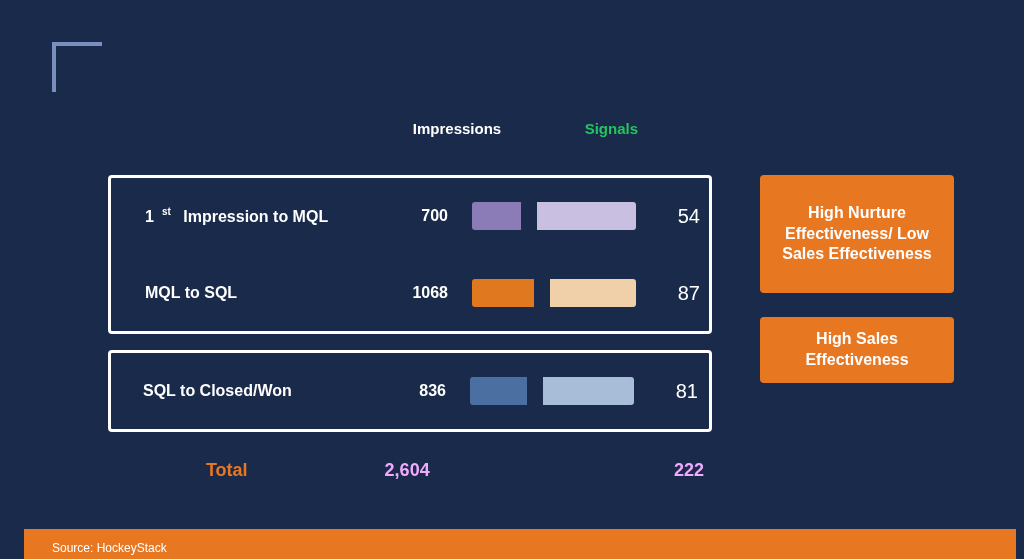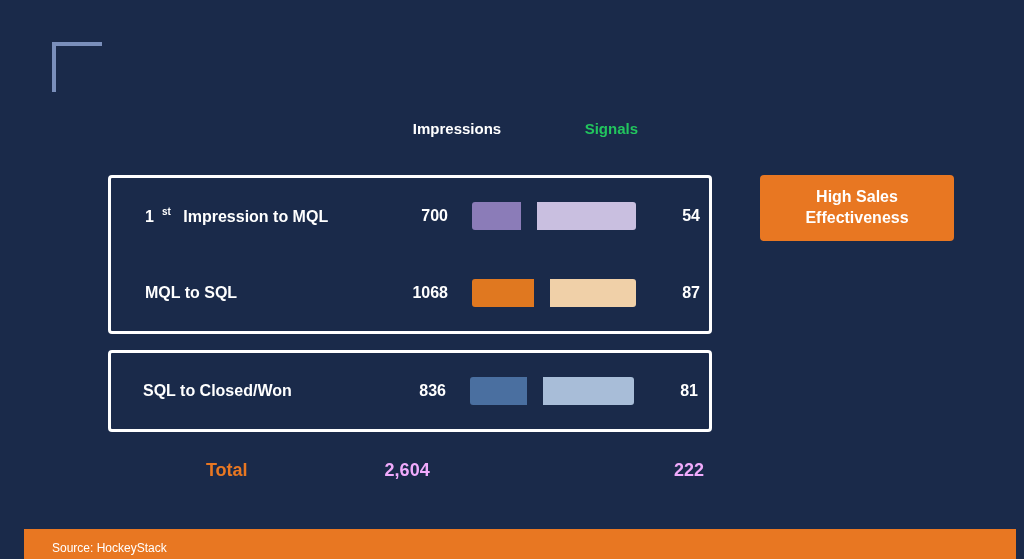--- a/index.html
+++ b/index.html
@@ -168,22 +168,22 @@
       background: #4a6fa0;
       width: 65px;
     }
     .bar-row3-light {
       background: #a8bdd8;
       width: 105px;
     }
 
     .row-signals-value {
       width: 40px;
-      font-size: 16px;
-      font-weight: bold;
+      font-size: 20px;
+      font-weight: normal;
       color: white;
       text-align: right;
       flex-shrink: 0;
     }
 
     
     .label-boxes {
       flex: 0 0 auto;
       width: 210px;
       display: flex;
@@ -331,20 +331,21 @@
       <div class="total-row">
         <div class="total-label">Total</div>
         <div class="total-impressions">2,604</div>
         <div class="total-spacer"></div>
         <div class="total-signals">222</div>
       </div>
 
     </div>
 
     <div class="label-boxes">
+      <div class="label-box label-box-1">High Nurture Effectiveness/ Low Sales Effectiveness</div>
       <div class="label-box label-box-2">High Sales Effectiveness</div>
     </div>
 
   </div>
 
 </div>
 
 <div class="source-footer">
   <span class="source-text">Source: HockeyStack</span>
 </div>

